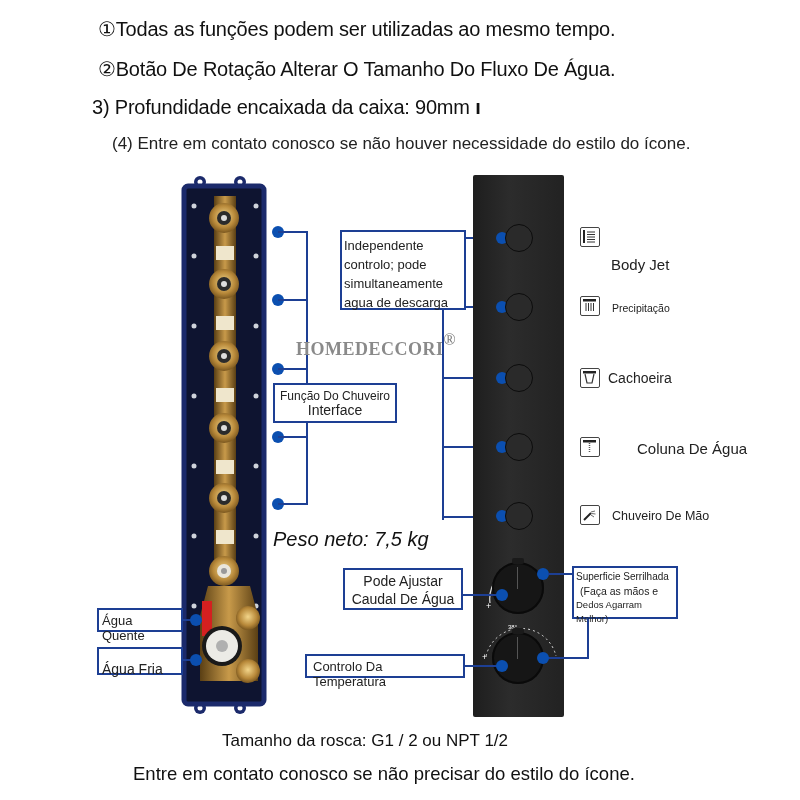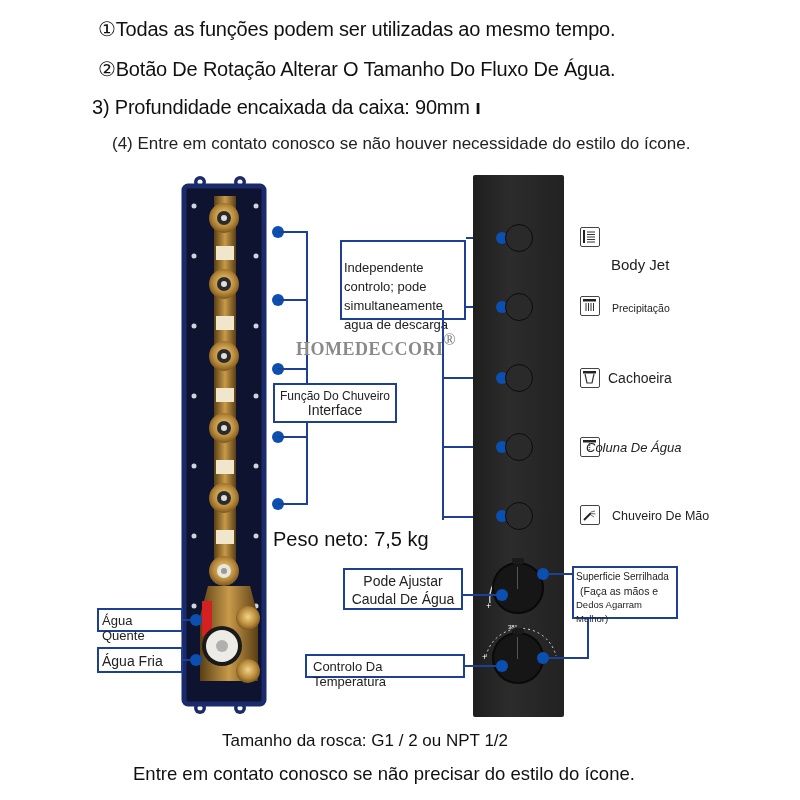--- a/index.html
+++ b/index.html
@@ -125,30 +125,30 @@
 
 <div class="box" style="left:273px;top:383px;width:124px;height:40px;text-align:center;line-height:14px;padding-top:4px;">
   <div style="font-size:12px;">Função Do Chuveiro</div>
   <div style="font-size:14px;">Interface</div>
 </div>
 
 <div class="abs" style="left:296px;top:339px;font-family:'Liberation Serif',serif;font-size:18px;font-weight:bold;color:#8a8a8a;letter-spacing:0.5px;">
   <span>HOMEDECCORI</span><span style="position:relative;top:-10px;font-weight:normal;font-size:16px;color:#777;">®</span>
 </div>
 
-<div class="abs" style="left:273px;top:528px;font-size:20px;color:#111;">Peso neto: 7,5 kg</div>
+<div class="abs" style="left:273px;top:528px;font-size:20px;color:#111;font-style:italic;">Peso neto: 7,5 kg</div>
 
 <div class="box" style="left:97px;top:608px;width:86px;height:24px;font-size:13px;padding:3px 3px;">Água Quente</div>
 <div class="hline" style="left:183px;top:619px;width:10px;"></div>
 <div class="dot" style="left:190px;top:614px;"></div>
-<div class="box" style="left:97px;top:647px;width:86px;height:26px;font-size:14px;padding:4px 3px;">Água Fria</div>
+<div class="box" style="left:97px;top:647px;width:86px;height:26px;font-size:14px;padding:12px 3px;">Água Fria</div>
 <div class="hline" style="left:183px;top:659px;width:10px;"></div>
 <div class="dot" style="left:190px;top:654px;"></div>
 
-<div class="box" style="left:340px;top:240px;width:126px;height:80px;font-size:13px;line-height:19px;padding:16px 2px;">
+<div class="box" style="left:340px;top:230px;width:126px;height:80px;font-size:13px;line-height:19px;padding:4px 2px;">
   <div>Independente</div>
   <div>controlo; pode</div>
   <div>simultaneamente</div>
   <div>agua de descarga</div>
 </div>
 
 <div class="hline" style="left:466px;top:237px;width:36px;"></div>
 <div class="hline" style="left:466px;top:306px;width:36px;"></div>
 <div class="vline" style="left:442px;top:310px;height:210px;"></div>
 <div class="hline" style="left:442px;top:377px;width:60px;"></div>
@@ -247,21 +247,21 @@
     </svg>
 </div>
 <div class="lbl" style="left:608px;top:370px;font-size:14px;">Cachoeira</div>
 
 <div class="icon" style="left:580px;top:437px;">
   <svg width="17" height="17" viewBox="0 0 17 17">
       <rect x="2" y="2" width="13" height="2.5" fill="#222"></rect>
       <line x1="8.5" y1="5" x2="8.5" y2="15" stroke="#555" stroke-width="1.5" stroke-dasharray="1 1"></line>
     </svg>
 </div>
-<div class="lbl" style="left:586px;top:440px;font-size:13px;font-style:italic;">Coluna De Água</div>
+<div class="lbl" style="left:637px;top:440px;font-size:15px;">Coluna De Água</div>
 
 <div class="icon" style="left:580px;top:505px;">
   <svg width="17" height="17" viewBox="0 0 17 17">
       <line x1="3" y1="14" x2="10" y2="7" stroke="#222" stroke-width="2"></line>
       <g stroke="#444" stroke-width="0.8">
         <line x1="10" y1="6" x2="14" y2="5"></line>
         <line x1="10.5" y1="7.5" x2="14.5" y2="8"></line>
         <line x1="10" y1="9" x2="13" y2="11"></line>
       </g>
     </svg>

